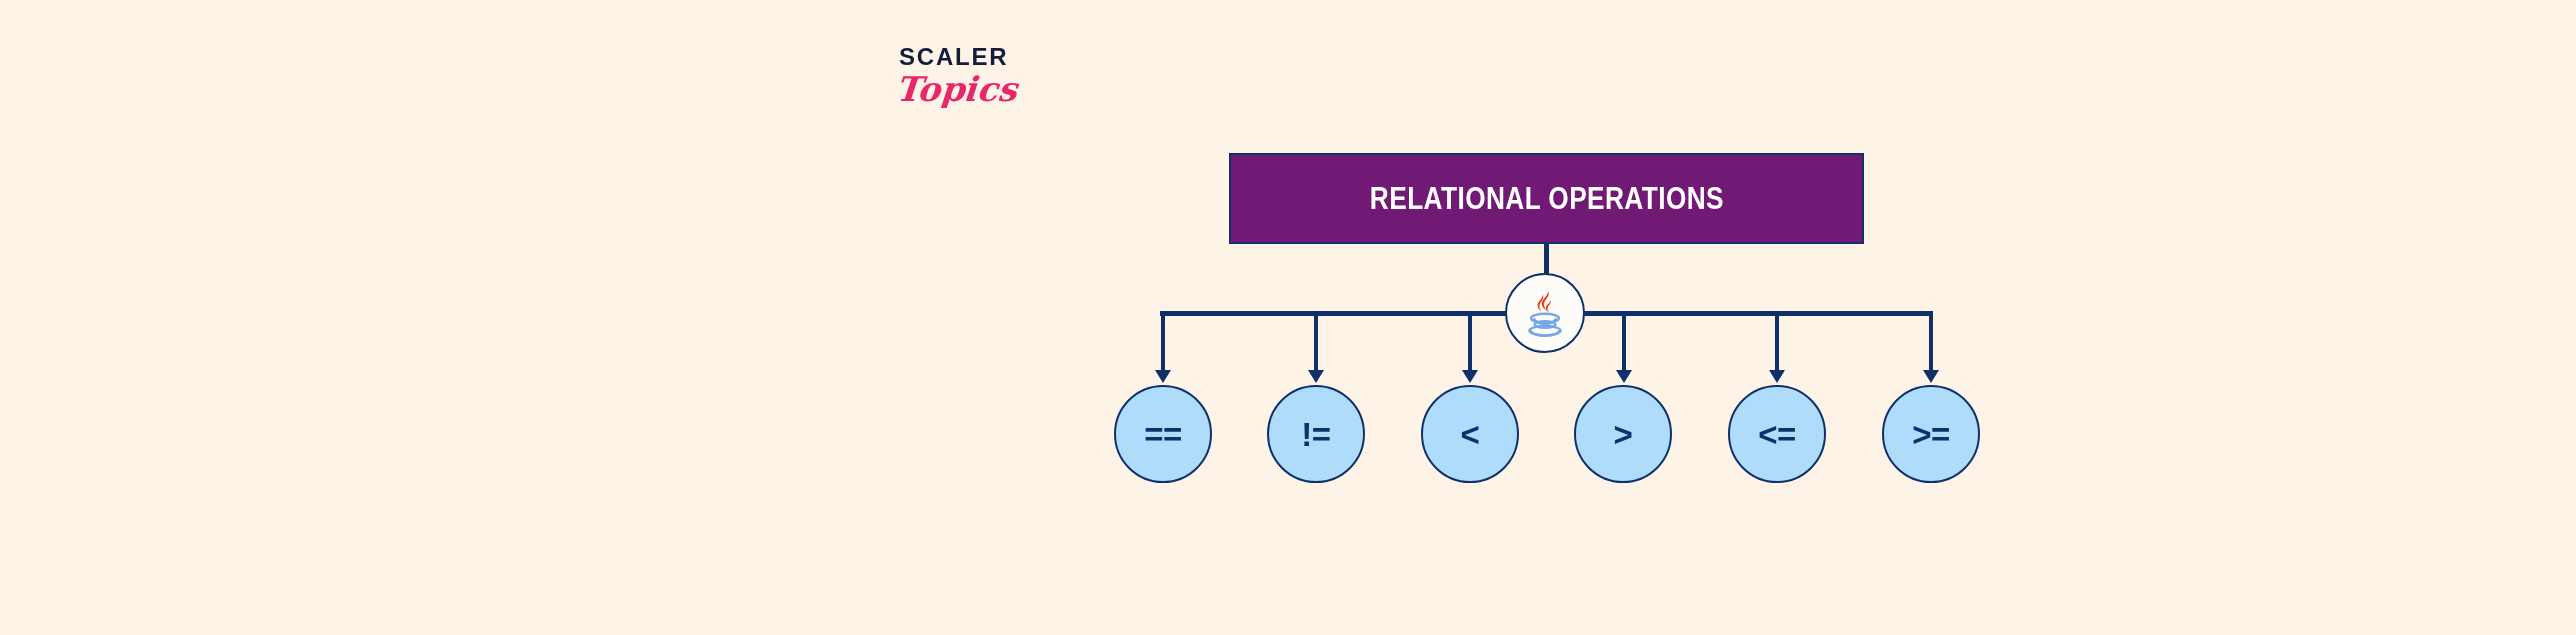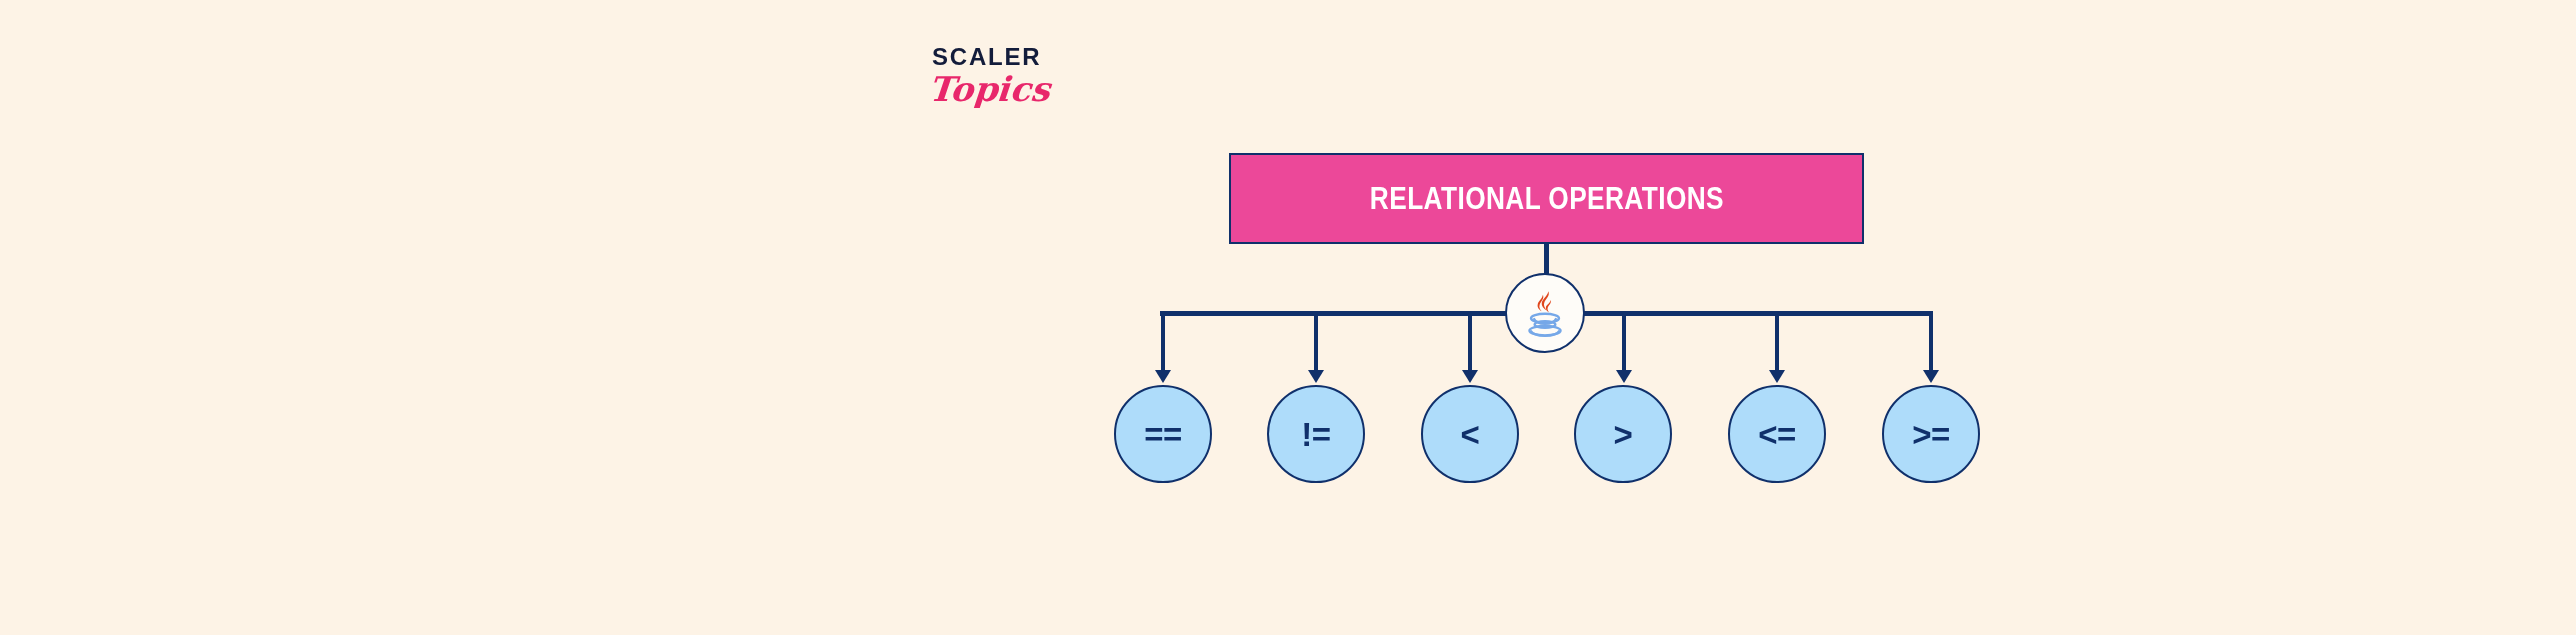--- a/index.html
+++ b/index.html
@@ -22,21 +22,20 @@
     background: #FDF3E6;
   }
 
   
   #logo {
     position: absolute;
     left: 899px;
     top: 45px;
     width: 134px;
     height: 88px;
-    margin-left: 33px;
   }
   #logo-scaler {
     font-family: "Liberation Sans", sans-serif;
     font-weight: bold;
     font-size: 24px;
     letter-spacing: 1.8px;
     color: #131C3B;
     line-height: 1;
     white-space: nowrap;
   }
@@ -54,21 +53,21 @@
     white-space: nowrap;
   }
 
   
   #banner {
     position: absolute;
     left: 1229px;
     top: 153px;
     width: 635px;
     height: 91px;
-    background: #ec4899;
+    background: #701a75;
     border: 2.6px solid #10306B;
     box-sizing: border-box;
     display: flex;
     align-items: center;
     justify-content: center;
   }
   #banner-title {
     color: #FFFFFF;
     font-family: "Liberation Sans", sans-serif;
     font-weight: bold;

